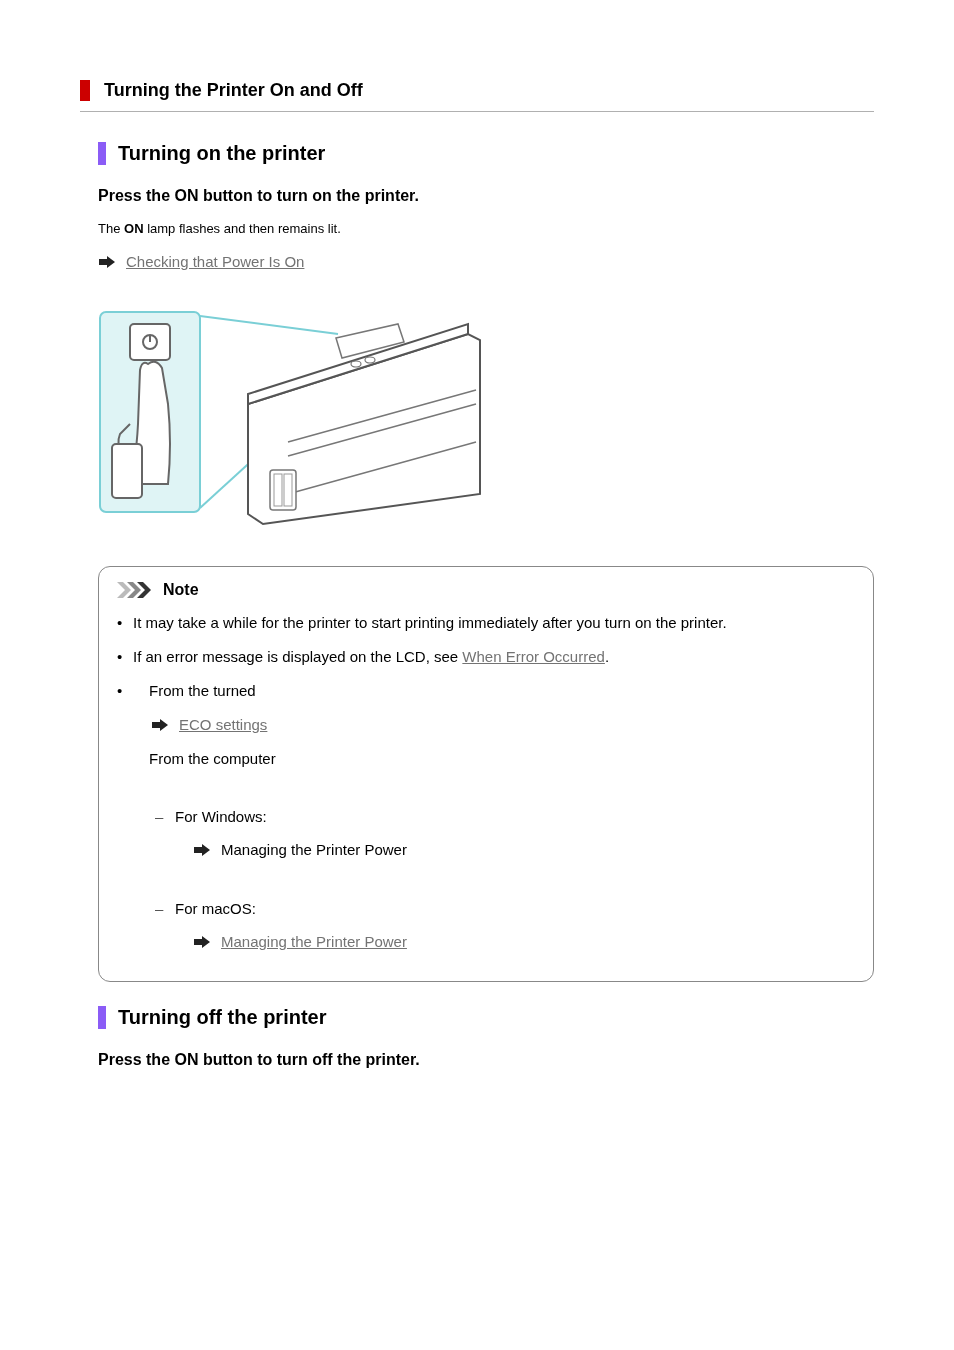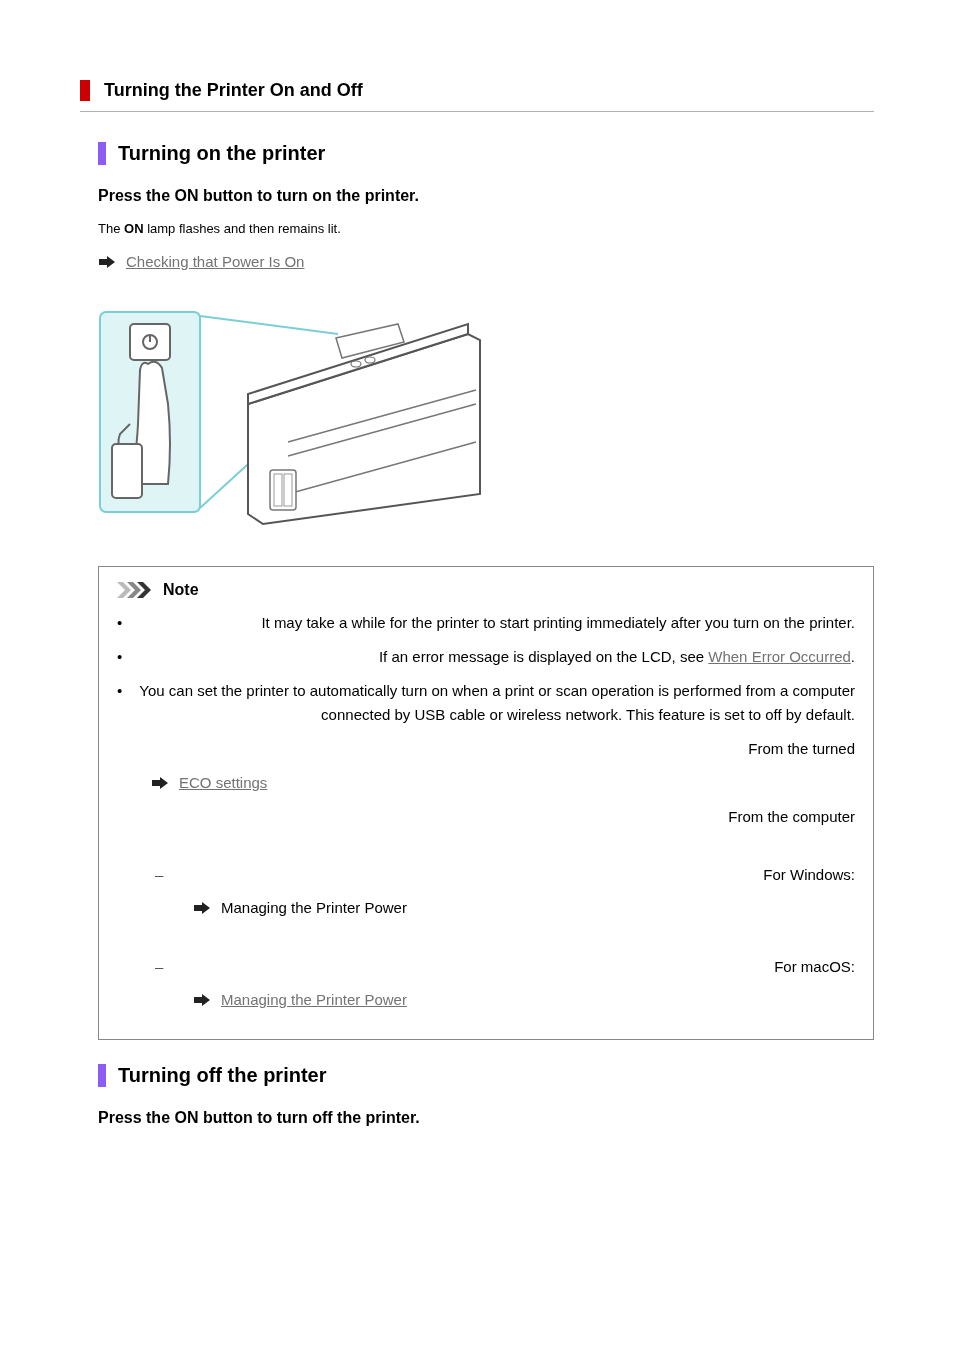--- a/index.html
+++ b/index.html
@@ -11,25 +11,25 @@
   .h2-wrap { border-left: 8px solid #8b5cf6; padding-left: 12px; margin: 22px 0 22px 18px; }
   .h2-wrap h2 { font-size: 20px; font-weight: bold; }
   .block { margin-left: 18px; }
   .step-title { font-size: 16px; font-weight: bold; margin-bottom: 14px; }
   .body-text { font-size: 13px; line-height: 1.55; margin-bottom: 14px; }
   .arrow-row { display: flex; align-items: center; margin: 6px 0 18px 0; }
   .arrow-icon { width: 18px; height: 14px; flex: 0 0 18px; margin-right: 10px; }
   .link { color: #737373; text-decoration: underline; cursor: pointer; font-size: 15px; }
   .nolink { color: #000; font-size: 15px; }
   .image-placeholder { width: 390px; height: 240px; margin: 6px 0 18px 0; }
-  .note-box { border: 1px solid #888; border-radius: 0; padding: 14px 18px 16px 18px; margin: 10px 0 24px 0; }
+  .note-box { border: 1px solid #888; border-radius: 12px; padding: 14px 18px 16px 18px; margin: 10px 0 24px 0; }
   .note-header { display: flex; align-items: center; margin-bottom: 12px; }
   .note-chevrons { width: 38px; height: 16px; margin-right: 8px; }
   .note-title { font-size: 16px; font-weight: bold; }
-  .note-ul { list-style: none; text-align: right; }
+  .note-ul { list-style: none; }
   .note-ul > li { position: relative; padding-left: 16px; font-size: 15px; line-height: 1.6; margin-bottom: 10px; }
   .note-ul > li::before { content: "•"; position: absolute; left: 0; top: 0; }
   .sub-p { margin: 10px 0 10px 16px; font-size: 15px; }
   .dash-list { list-style: none; margin-left: 22px; }
   .dash-list > li { position: relative; padding-left: 20px; font-size: 15px; line-height: 1.8; margin-bottom: 4px; margin-top: 32px; }
   .dash-list > li::before { content: "–"; position: absolute; left: 0; top: 0; color: #555; }
   .inner-arrow-row { display: flex; align-items: center; margin: 6px 0 8px 18px; }
   .page-number { text-align: center; font-size: 15px; margin-top: 180px; font-family: "Times New Roman", serif; }
   b { font-weight: bold; }
 </style>
@@ -101,21 +101,20 @@
           <path d="M20 0 L28 8 L20 16 L26 16 L34 8 L26 0 Z" fill="#333"></path>
         </svg>
         <span class="note-title">Note</span>
       </div>
       <ul class="note-ul">
         <li>It may take a while for the printer to start printing immediately after you turn on the printer.</li>
         <li>
           <span>If an error message is displayed on the LCD, see </span><a class="link">When Error Occurred</a><span>.</span>
         </li>
         <li>
-          <span>You can set the printer to automatically turn on when a print or scan operation is performed from a computer connected by USB cable or wireless network. This feature is set to off by default.</span>
 
           <p class="sub-p">From the turned</p>
           <div class="inner-arrow-row">
             <svg class="arrow-icon" viewBox="0 0 18 14">
               <path d="M1 4 L9 4 L9 1 L17 7 L9 13 L9 10 L1 10 Z" fill="#222"></path>
             </svg>
             <a class="link">ECO settings</a>
           </div>
 
           <p class="sub-p">From the computer</p>

